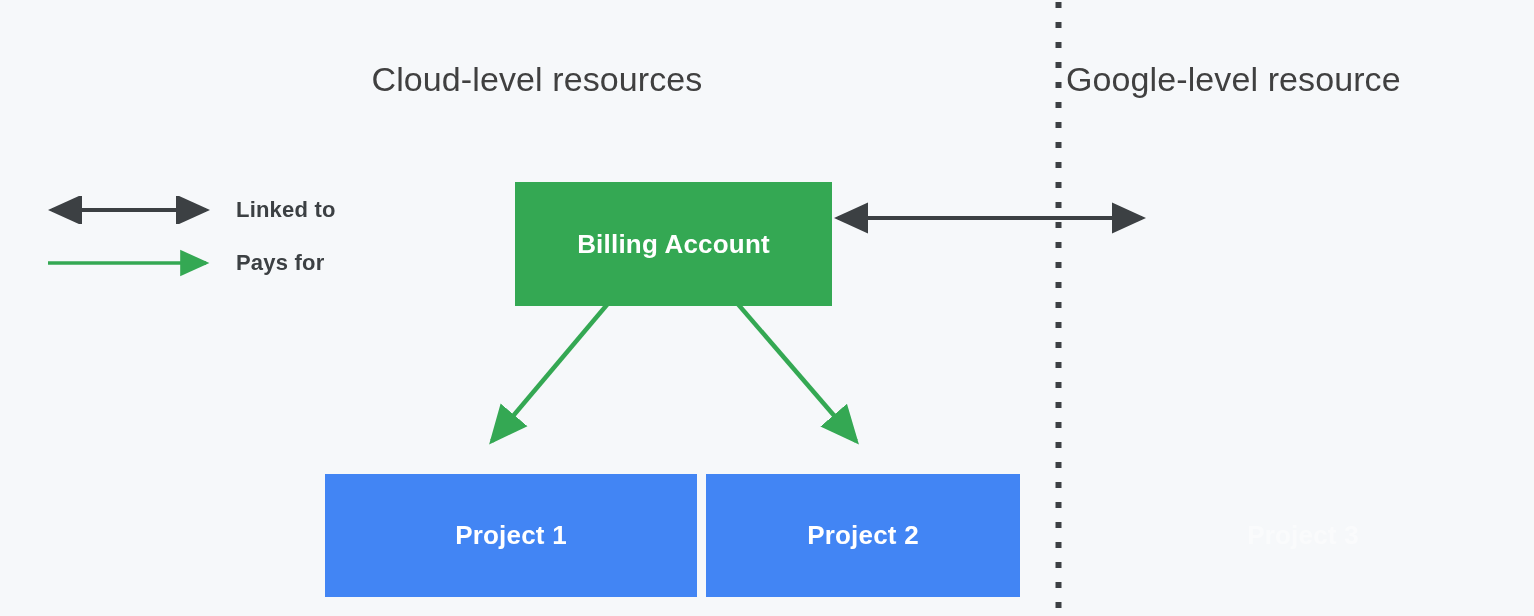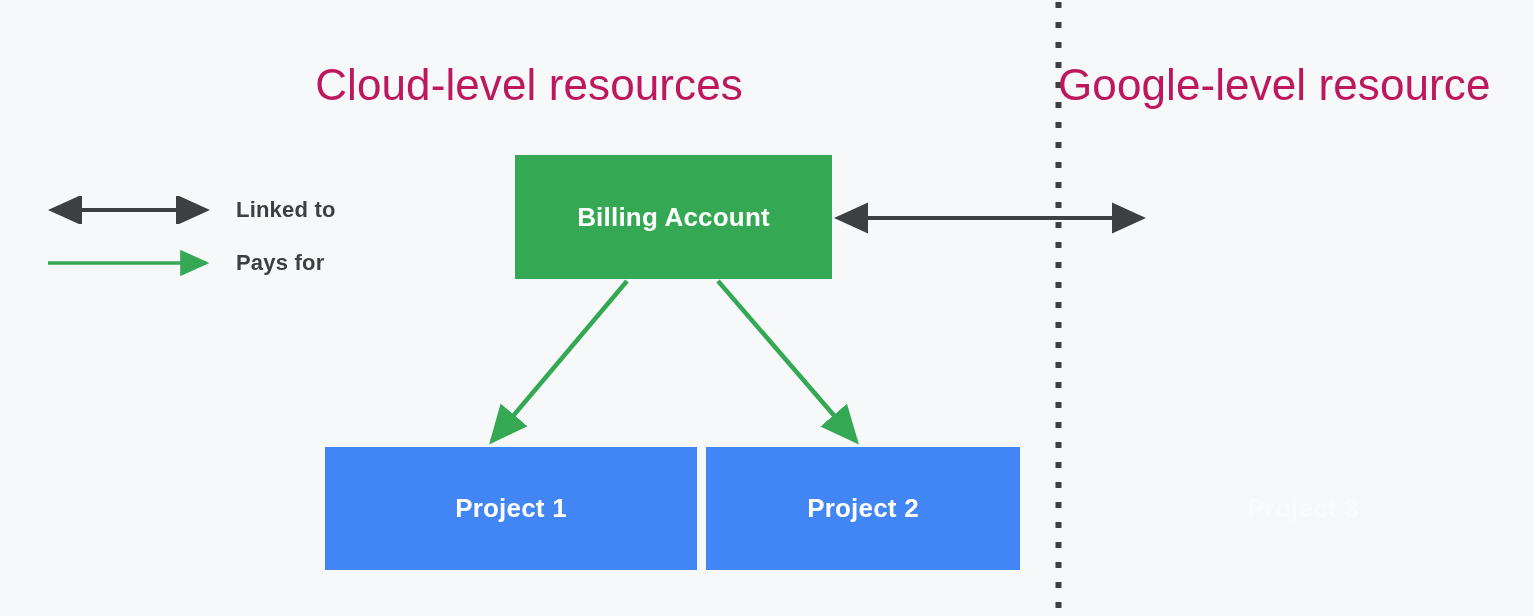--- a/index.html
+++ b/index.html
@@ -26,25 +26,26 @@
     left: 0;
     top: 0;
     width: 1534px;
     height: 616px;
     overflow: visible;
   }
 
   
   .section-heading {
     position: absolute;
-    font-size: 44px;
+    font-size: 34px;
     font-weight: 400;
-    color: #be185d;
+    color: #404040;
     white-space: nowrap;
     letter-spacing: 0.1px;
+    padding-left: 8px;
   }
   #heading-cloud {
     left: 0;
     top: 60px;
     width: 1058px;
     text-align: center;
   }
   #heading-google {
     left: 1058px;
     top: 60px;
@@ -86,20 +87,21 @@
   .node {
     position: absolute;
     display: flex;
     align-items: center;
     justify-content: center;
     color: #ffffff;
     font-size: 26px;
     font-weight: 700;
     letter-spacing: 0.2px;
     white-space: nowrap;
+    margin-top: 27px;
   }
   #node-billing {
     left: 515px;
     top: 155px;
     width: 317px;
     height: 124px;
     background: #34a853;
   }
   #node-payments {
     left: 1146px;

